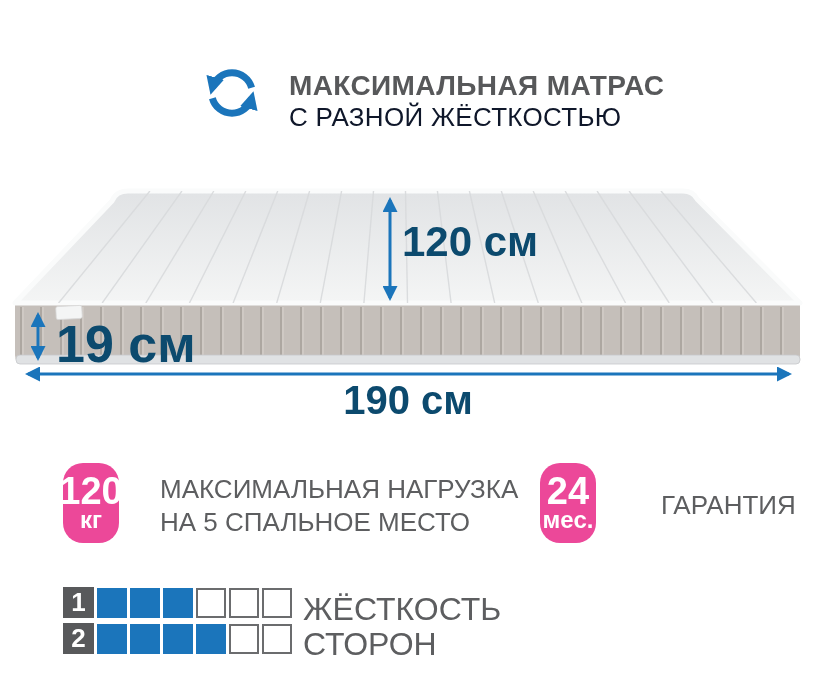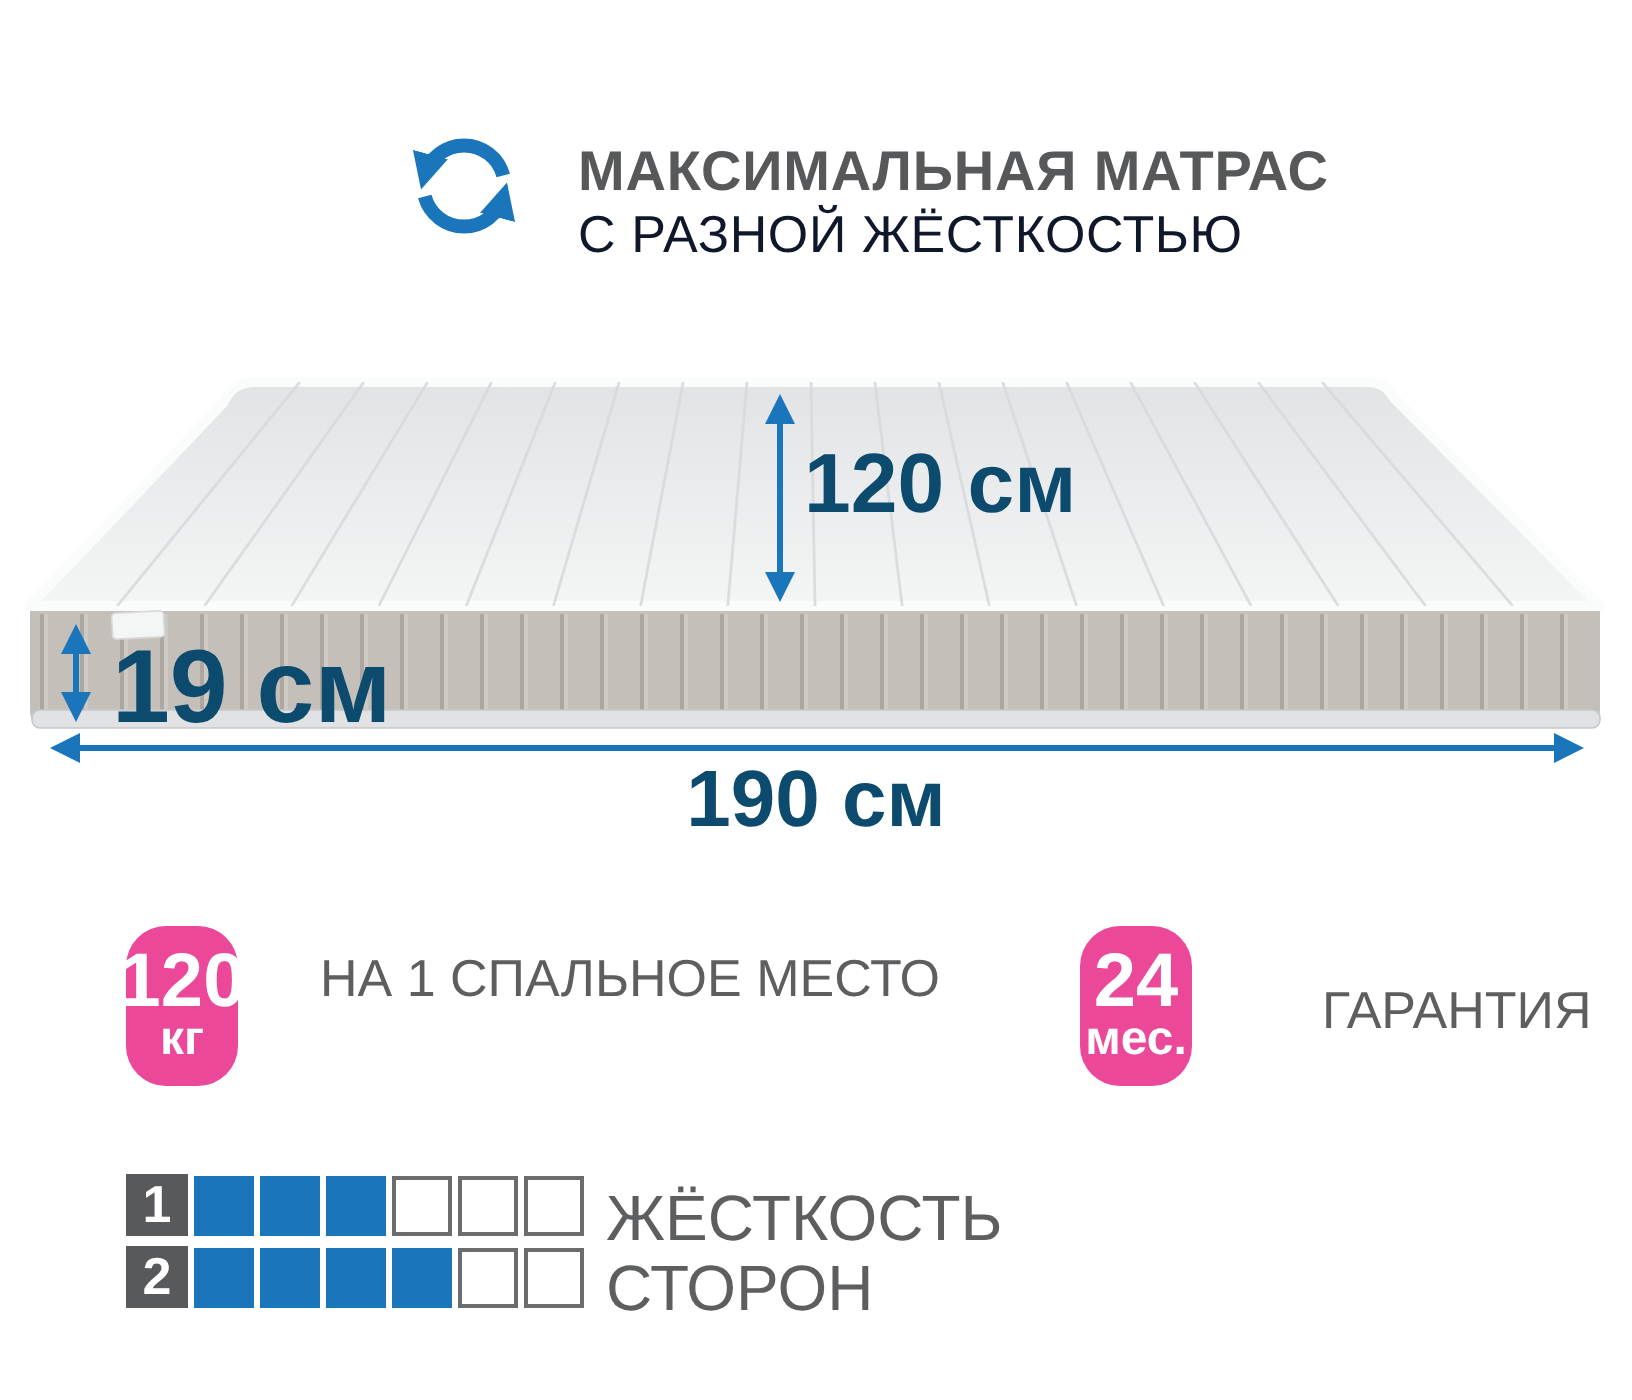--- a/index.html
+++ b/index.html
@@ -120,21 +120,22 @@
 
 <div class="dim-label dim-width">120 см</div>
 <div class="dim-label dim-height">19 см</div>
 <div class="dim-label dim-length">190 см</div>
 
 <div class="badge badge-load">
   <div class="badge-value">120</div>
   <div class="badge-unit">кг</div>
 </div>
 <div class="load-text">
-  <div>НА 1 СПАЛЬНОЕ МЕСТО</div>
+  <div>МАКСИМАЛЬНАЯ НАГРУЗКА</div>
+  <div>НА 5 СПАЛЬНОЕ МЕСТО</div>
 </div>
 
 <div class="badge badge-warranty">
   <div class="badge-value">24</div>
   <div class="badge-unit">мес.</div>
 </div>
 <div class="warranty-text">ГАРАНТИЯ</div>
 
 <div class="firmness">
   <div class="firm-row">

